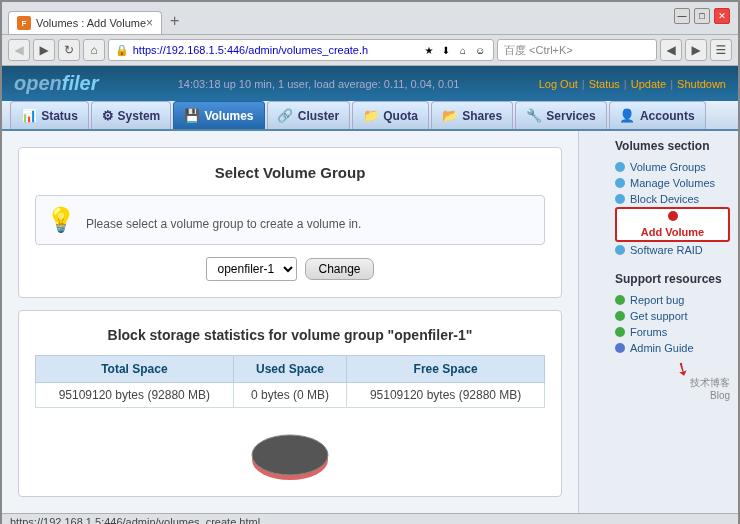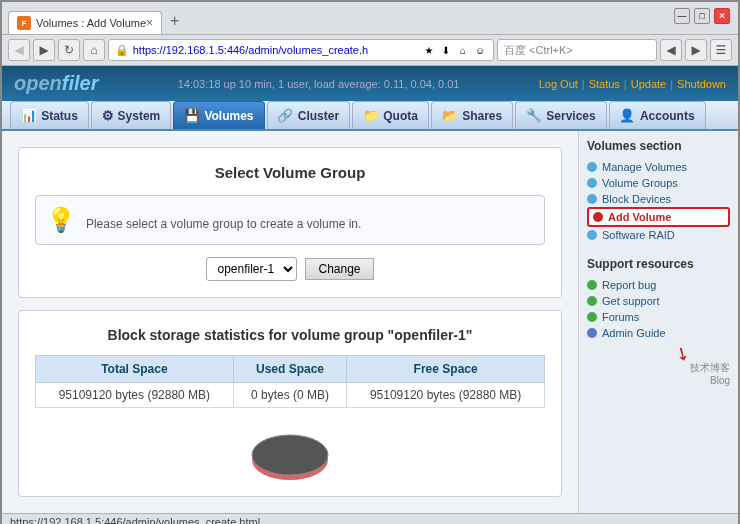--- a/index.html
+++ b/index.html
@@ -52,37 +52,37 @@
     .sidebar { width: 160px; background: #e8eef4; border-left: 1px solid #ccd; padding: 8px; }
 
     
     .section-box { background: white; border: 1px solid #ccd; border-radius: 4px; padding: 16px; margin-bottom: 12px; }
     .section-title { text-align: center; font-size: 15px; font-weight: bold; color: #333; margin-bottom: 14px; }
     .info-box { display: flex; align-items: center; gap: 10px; border: 1px solid #ccd; background: #f8faff; padding: 10px; border-radius: 4px; margin-bottom: 12px; }
     .info-icon { font-size: 24px; color: #5599cc; }
     .info-text { font-size: 12px; color: #555; margin-top: 8px; }
     .select-row { display: flex; align-items: center; justify-content: center; gap: 8px; }
     .vol-select { padding: 3px 6px; border: 1px solid #aaa; border-radius: 3px; font-size: 12px; background: #fff; }
-    .change-btn { padding: 3px 12px; background: linear-gradient(to bottom, #f0f0f0, #d8d8d8); border: 1px solid #aaa; border-radius: 0; cursor: pointer; font-size: 12px; }
+    .change-btn { padding: 3px 12px; background: linear-gradient(to bottom, #f0f0f0, #d8d8d8); border: 1px solid #aaa; border-radius: 7px; cursor: pointer; font-size: 12px; }
 
     
     .stats-box { background: white; border: 1px solid #ccd; border-radius: 4px; padding: 16px; }
     .stats-title { text-align: center; font-size: 14px; font-weight: bold; color: #333; margin-bottom: 12px; }
     .stats-table { width: 100%; border-collapse: collapse; font-size: 12px; }
     .stats-table th { background: #d5e5f5; padding: 6px 10px; border: 1px solid #bcd; text-align: center; font-weight: bold; color: #0c4a6e; }
     .stats-table td { padding: 5px 10px; border: 1px solid #cdd; text-align: center; color: #444; }
 
     
     .pie-area { display: flex; justify-content: center; margin-top: 12px; }
 
     
-    .sidebar-section { margin-bottom: 14px; }
+    .sidebar-section { margin-bottom: 14px; margin-left: 28px; }
     .sidebar-section-title { font-weight: bold; font-size: 12px; color: #334; margin-bottom: 6px; }
     .sidebar-link { display: flex; align-items: center; gap: 5px; padding: 2px 0; font-size: 11px; color: #225588; cursor: pointer; text-decoration: none; }
-    .sidebar-link.highlighted { background: #fff; border: 2px solid #cc2222; padding: 2px 4px; border-radius: 3px; color: #cc2222; font-weight: bold; }
+    .sidebar-link.highlighted { background: #fff; border: 2px solid #cc2222; padding: 2px 4px; border-radius: 3px; color: #cc2222; font-weight: bold; flex-direction: column; }
 
     
     .status-bar { background: #dde1e6; border-top: 1px solid #b0b0b0; padding: 2px 8px; font-size: 11px; color: #444; }
   </style>
 </head>
 <body>
 
 <div class="browser-wrapper" style="position:relative;">
 
   <div class="browser-chrome">
@@ -222,25 +222,25 @@
           </svg>
         </div>
       </div>
     </div>
 
     <div class="sidebar">
       <div class="sidebar-section">
         <div class="sidebar-section-title">Volumes section</div>
         <a class="sidebar-link">
           <span style="width:10px;height:10px;background:#55aadd;border-radius:50%;display:inline-block;"></span>
+          <span>Volume Groups</span>
+        </a>
+        <a class="sidebar-link">
+          <span style="width:10px;height:10px;background:#55aadd;border-radius:50%;display:inline-block;"></span>
           <span>Manage Volumes</span>
-        </a>
-        <a class="sidebar-link">
-          <span style="width:10px;height:10px;background:#55aadd;border-radius:50%;display:inline-block;"></span>
-          <span>Volume Groups</span>
         </a>
         <a class="sidebar-link">
           <span style="width:10px;height:10px;background:#55aadd;border-radius:50%;display:inline-block;"></span>
           <span>Block Devices</span>
         </a>
         <a class="sidebar-link highlighted">
           <span style="width:10px;height:10px;background:#cc2222;border-radius:50%;display:inline-block;"></span>
           <span>Add Volume</span>
         </a>
         <a class="sidebar-link">

